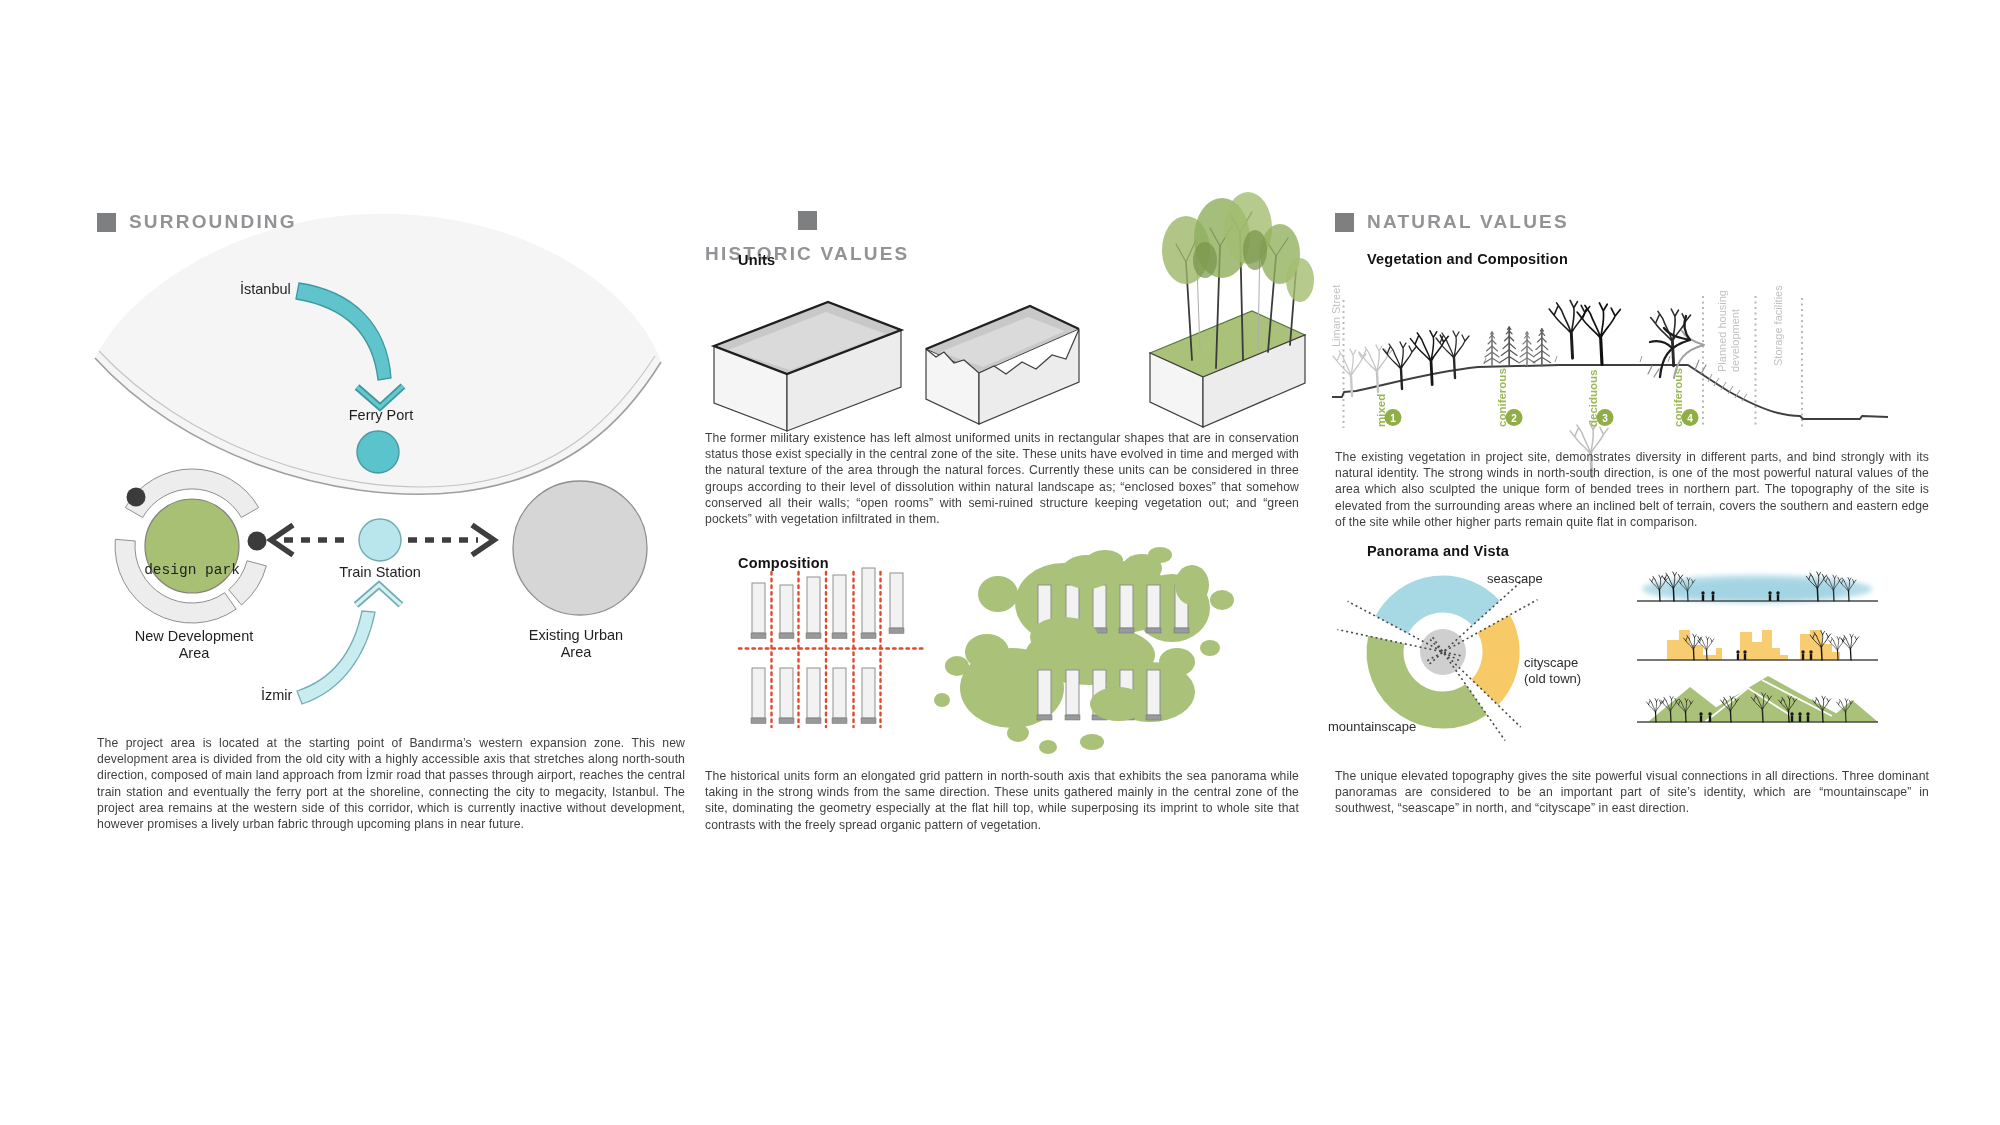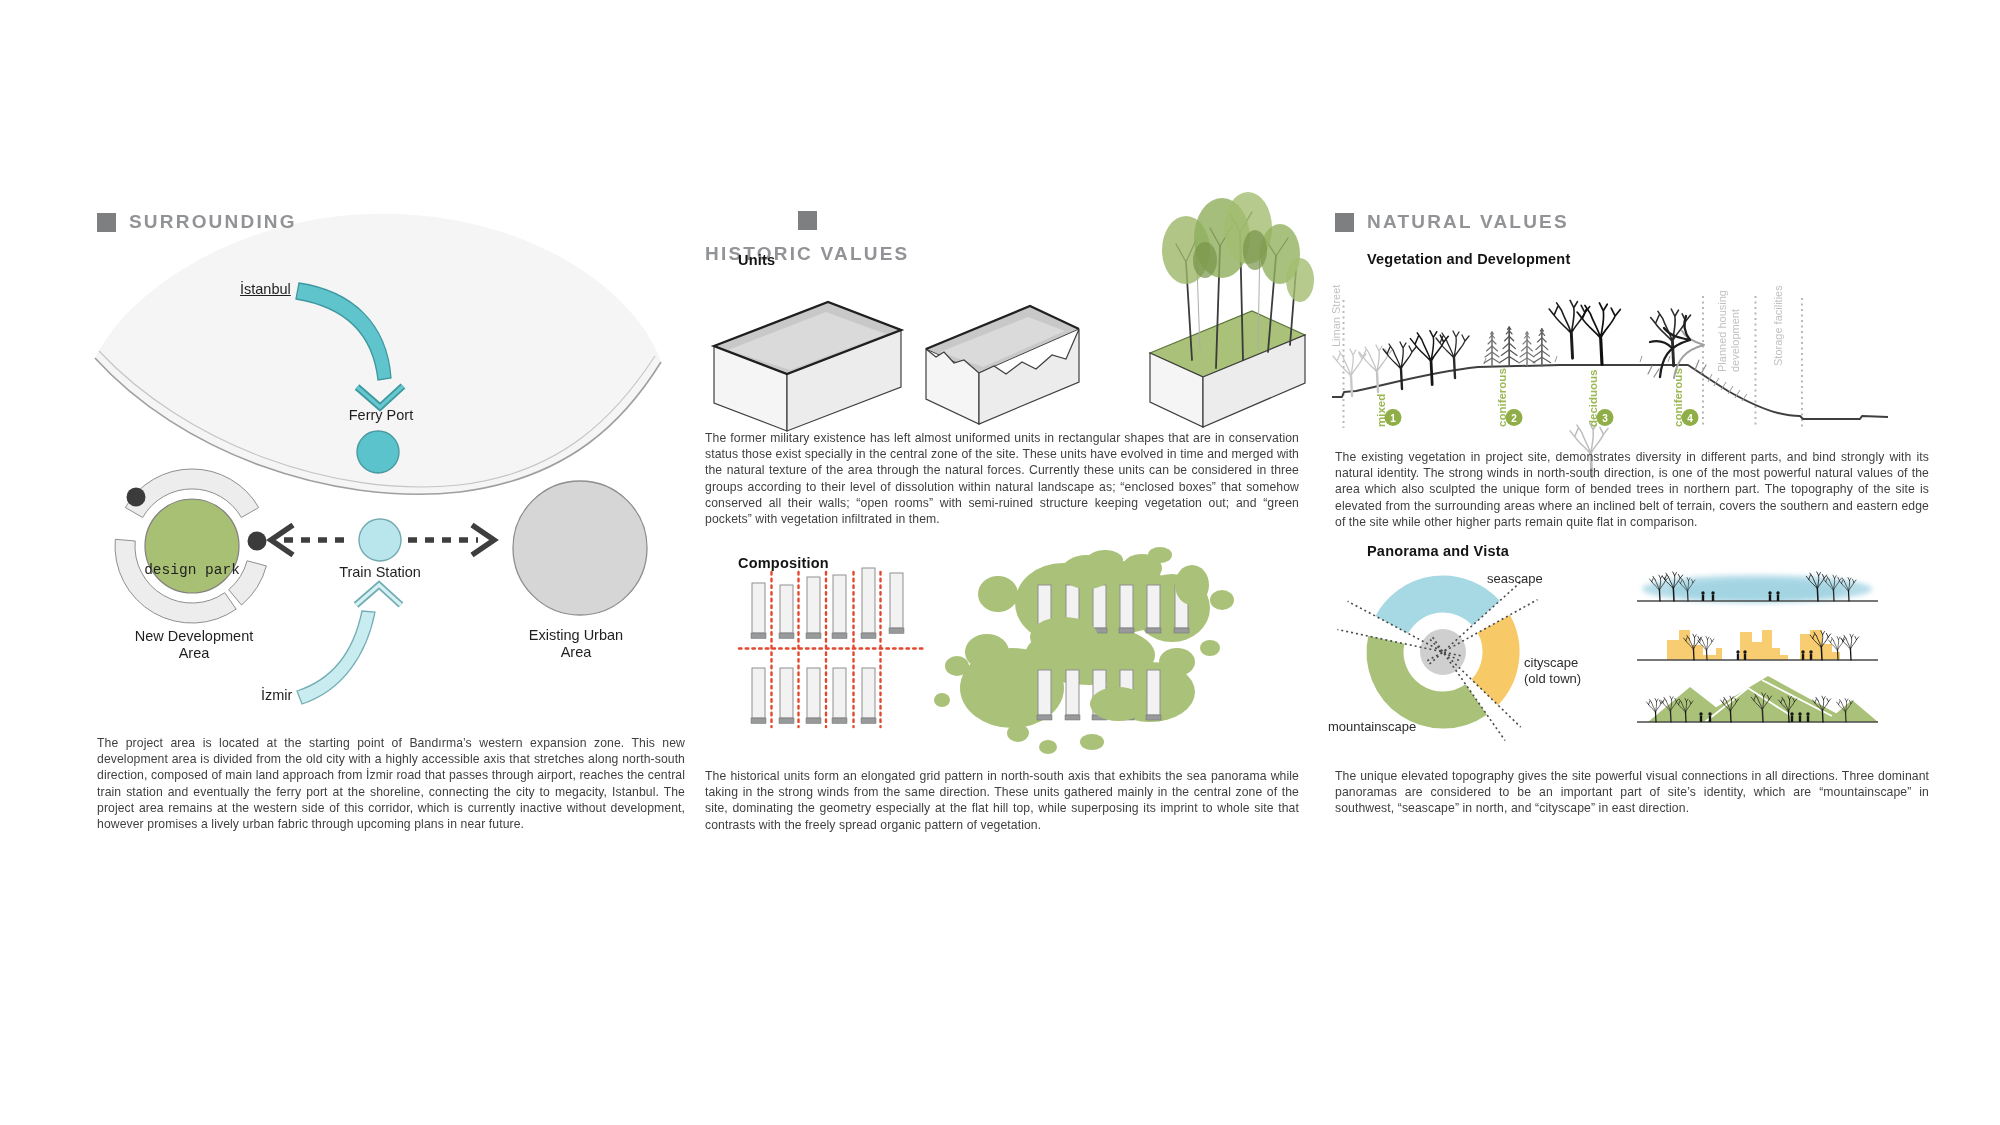--- a/index.html
+++ b/index.html
@@ -349,21 +349,21 @@
       <use href="#person" x="1792" y="722"></use>
         <use href="#person" x="1800" y="722"></use>
         <use href="#person" x="1808" y="722"></use>
     </g>
   </svg>
 
   <div class="sec-title" style="left:97px;top:211px;">
     <span class="sq"></span>
     <span>SURROUNDING</span>
   </div>
-  <div class="dlabel" style="left:240px;top:281px;text-decoration:underline;">İstanbul</div>
+  <div class="dlabel" style="left:240px;top:281px;">İstanbul</div>
   <div class="dlabel center" style="left:331px;top:407px;width:100px;">Ferry Port</div>
   <div class="dlabel center" style="left:132px;top:562px;width:120px;font-weight:500;font-family:Liberation Mono, monospace;">design park</div>
   <div class="dlabel center" style="left:315px;top:564px;width:130px;">Train Station</div>
   <div class="dlabel center" style="left:119px;top:610px;width:150px;margin-top:18px;">New Development Area</div>
   <div class="dlabel center" style="left:515px;top:627px;width:122px;">Existing Urban Area</div>
   <div class="dlabel" style="left:261px;top:687px;">İzmir</div>
   <div class="para" style="left:97px;top:735px;width:588px;">The project area is located at the starting point of Bandırma’s western expansion zone. This new development area is divided from the old city with a highly accessible axis that stretches along north-south direction, composed of main land approach from İzmir road that passes through airport, reaches the central train station and eventually the ferry port at the shoreline, connecting the city to megacity, Istanbul.  The project area remains at the western side of this corridor, which is currently inactive without development, however promises a lively urban fabric through upcoming plans in near future.</div>
 
   <div class="sec-title" style="left:705px;top:211px;flex-direction:column;">
     <span class="sq"></span>
@@ -371,21 +371,21 @@
   </div>
   <div class="sub-h" style="left:706px;top:252px;">Units</div>
   <div class="para" style="left:705px;top:430px;width:594px;">The former military existence has left almost uniformed units in rectangular shapes that are in conservation status those exist specially in the central zone of the site. These units have evolved in time and merged with the natural texture of the area through the natural forces. Currently these units can be considered in three groups according to their level of dissolution within natural landscape as; “enclosed boxes” that somehow conserved all their walls; “open rooms” with semi-ruined structure keeping vegetation out; and “green pockets” with vegetation infiltrated in them.</div>
   <div class="sub-h" style="left:706px;top:555px;">Composition</div>
   <div class="para" style="left:705px;top:768px;width:594px;">The historical units form an elongated grid pattern in north-south axis that exhibits the sea panorama while taking in the strong winds from the same direction. These units gathered mainly in the central zone of the site, dominating the geometry especially at the flat hill top, while superposing its imprint to whole site that contrasts with the freely spread organic pattern of vegetation.</div>
 
   <div class="sec-title" style="left:1335px;top:211px;">
     <span class="sq"></span>
     <span>NATURAL VALUES</span>
   </div>
-  <div class="sub-h" style="left:1335px;top:251px;">Vegetation and Development</div>
+  <div class="sub-h" style="left:1335px;top:251px;">Vegetation and Composition</div>
   <div class="rot" style="left:1330px;top:347px;width:70px;white-space:nowrap;">Liman Street</div>
   <div class="rot" style="left:1716px;top:372px;width:96px;">Planned housing development</div>
   <div class="rot" style="left:1772px;top:366px;width:82px;white-space:nowrap;">Storage facilities</div>
   <div class="para" style="left:1335px;top:449px;width:594px;">The existing vegetation in project site, demonstrates diversity in different parts, and bind strongly with its natural identity. The strong winds in north-south direction, is one of the most powerful natural values of the area which also sculpted the unique form of bended trees in northern part. The topography of the site is elevated from the surrounding areas where an inclined belt of terrain, covers the southern and eastern edge of the site while other higher parts remain quite flat in comparison.</div>
   <div class="sub-h" style="left:1335px;top:543px;">Panorama and Vista</div>
   <div class="donut-label" style="left:1487px;top:571px;text-align:right;">seascape</div>
   <div class="donut-label" style="left:1524px;top:655px;">
     <span style="display:block;">cityscape</span>
     <span style="display:block;">(old town)</span>
   </div>

